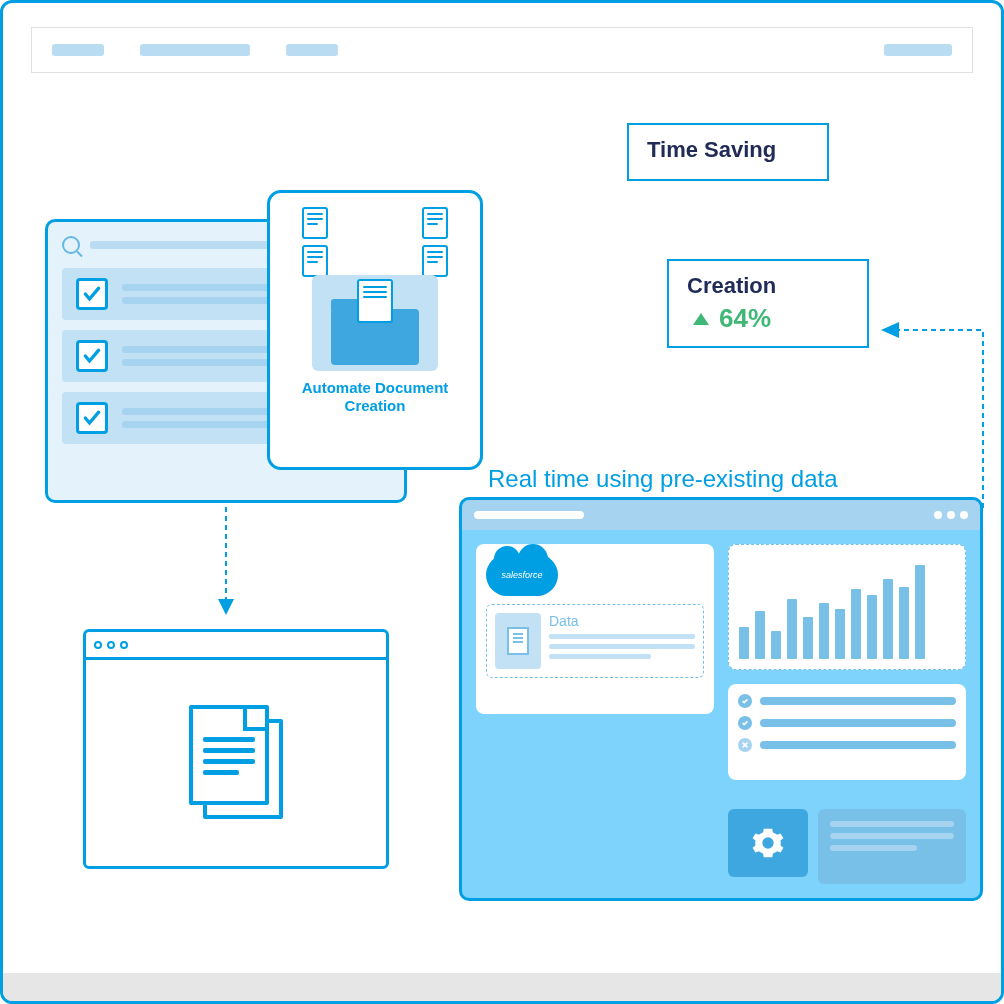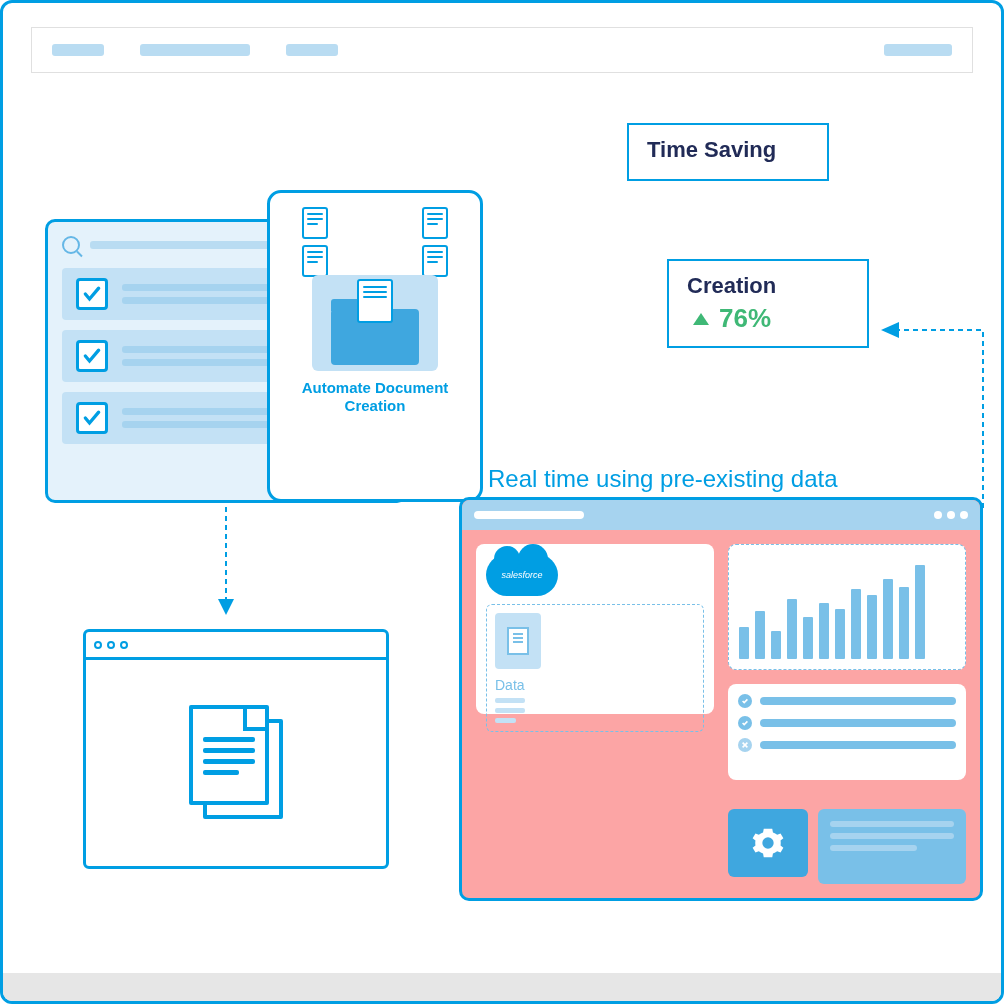--- a/index.html
+++ b/index.html
@@ -75,21 +75,21 @@
   }
   .checkbox { width:32px; height:32px; border:3px solid #009ee3; border-radius:4px; display:flex; align-items:center; justify-content:center; background:#fff; }
   .checkbox svg { width:20px; height:20px; }
   .ci-lines { flex:1; display:flex; flex-direction:column; gap:6px; }
   .ci-lines .l { height:7px; background:#a6d3ef; border-radius:3px; }
   .ci-lines .l.short { width:60%; }
 
   
   .auto-doc-card {
     position: absolute; left: 264px; top: 117px;
-    width: 216px; height: 312px;
+    width: 216px; height: 280px;
     background:#fff; border:3px solid #009ee3; border-radius:14px;
     display:flex; flex-direction:column; align-items:center; padding:14px 10px 4px;
   }
   .mini-docs { display:flex; gap:20px; }
   .mini-docs .col { display:flex; flex-direction:column; gap:6px; align-items:center; }
   .mini-doc { width:26px; height:32px; border:2px solid #009ee3; border-radius:3px; background:#fff; display:flex; flex-direction:column; gap:3px; padding:4px 3px; }
   .mini-doc .ml { height:2px; background:#009ee3; border-radius:1px; }
   .mini-doc .ml.s { width:70%; }
   .printer-box { margin-top:-2px; width:126px; height:96px; background:#c3e1f5; border-radius:6px; display:flex; align-items:flex-end; justify-content:center; padding-bottom:6px; position:relative; }
   .folder { width:88px; height:56px; background:#3fa7df; border-radius:4px; position:relative; }
@@ -125,40 +125,40 @@
   .doc-page { position:absolute; width:80px; height:100px; border:4px solid #009ee3; background:#fff; border-radius:2px; display:flex; flex-direction:column; gap:6px; padding:28px 10px 10px; }
   .doc-page .dl { height:5px; background:#009ee3; border-radius:2px; }
   .doc-page .dl.s { width:70%; }
   .doc-fold { position:absolute; right:0; top:0; width:22px; height:22px; background:#fff; border-left:4px solid #009ee3; border-bottom:4px solid #009ee3; }
   .doc-back { left:14px; top:14px; }
   .doc-front { left:0; top:0; }
 
   
   .dashboard {
     position:absolute; left:456px; top:424px; width:524px; height:404px;
-    border:3px solid #009ee3; border-radius:10px; background:#fca5a5;
+    border:3px solid #009ee3; border-radius:10px; background:#7dd3fc;
   }
   .dash-header { height:30px; background:#a6d3ef; border-radius:8px 8px 0 0; display:flex; align-items:center; justify-content:space-between; padding:0 12px; }
   .dash-header .left { width:110px; height:8px; background:#fff; border-radius:4px; }
   .dash-header .dots { display:flex; gap:5px; }
   .dash-header .dot { width:8px; height:8px; border-radius:50%; background:#fff; }
   .dash-body { padding:14px; display:grid; grid-template-columns: 1fr 1fr; grid-template-rows: auto auto auto; gap:14px; height:calc(100% - 30px); }
   .dash-card { background:#fff; border-radius:8px; padding:10px; }
   .dash-card.c1 { grid-column:1; grid-row:1; height:170px; }
   .dash-card.c2 { grid-column:2; grid-row:1; height:126px; align-self:start; display:flex; align-items:flex-end; gap:6px; border:1px dashed #79c0e8; padding:14px 10px 10px; }
   .dash-card.c3 { grid-column:2; grid-row:1 / span 2; margin-top:140px; height:96px; }
   .dash-card.c4 { grid-column:1; grid-row:2; height:110px; display:flex; gap:10px; align-items:center; }
   .row-bottom { grid-column:2; grid-row:3; display:flex; gap:10px; }
   .gear-box { width:80px; height:68px; background:#3fa7df; border-radius:6px; display:flex; align-items:center; justify-content:center; }
 
   .sf-cloud { width:72px; height:42px; background:#009ee3; border-radius:22px; position:relative; color:#fff; font-size:9px; display:flex; align-items:center; justify-content:center; margin-bottom:8px; }
   .sf-cloud::before { content:""; position:absolute; width:26px; height:26px; background:#009ee3; border-radius:50%; top:-8px; left:8px; }
   .sf-cloud::after { content:""; position:absolute; width:30px; height:30px; background:#009ee3; border-radius:50%; top:-10px; right:10px; }
   .sf-cloud span { position:relative; z-index:1; font-style:italic;}
-  .data-box { border:1px dashed #79c0e8; border-radius:6px; padding:8px; display:flex; gap:8px; align-items:flex-start;flex-direction:column; }
+  .data-box { border:1px dashed #79c0e8; border-radius:6px; padding:8px; display:flex; gap:8px; align-items:flex-start; }
   .data-doc { width:46px; height:56px; background:#c3e1f5; border-radius:4px; display:flex; align-items:center; justify-content:center; }
   .data-doc .inner { width:22px; height:28px; border:2px solid #79c0e8; background:#fff; display:flex; flex-direction:column; gap:2px; padding:4px; }
   .data-doc .inner .l { height:2px; background:#79c0e8; }
   .data-lines { flex:1; display:flex; flex-direction:column; gap:5px; }
   .data-lines .t { color:#79c0e8; font-size:14px; }
   .data-lines .l { height:5px; background:#c3e1f5; border-radius:2px; }
   .data-lines .l.s { width:70%; }
 
   .bar { width:10px; background:#79c0e8; border-radius:1px; }
 
@@ -273,21 +273,21 @@
       <div class="auto-doc-label">Automate Document Creation</div>
     </div>
 
     <div class="stat-box stat1">
       <div class="stat-title">Time Saving</div>
     </div>
     <div class="stat-box stat2">
       <div class="stat-title">Creation</div>
       <div class="stat-val">
         <div class="tri-up"></div>
-        <span>76%</span>
+        <span>64%</span>
       </div>
     </div>
 
     <svg class="arrow-down" viewBox="0 0 20 110">
       <line x1="10" y1="0" x2="10" y2="92" stroke="#009ee3" stroke-width="2" stroke-dasharray="5 4"></line>
       <path d="M2 92 L10 108 L18 92 Z" fill="#009ee3"></path>
     </svg>
 
     <svg class="arrow-right-up" viewBox="0 0 110 190">
       <path d="M108 188 L108 10 L22 10" stroke="#009ee3" stroke-width="2" stroke-dasharray="5 4" fill="none"></path>

